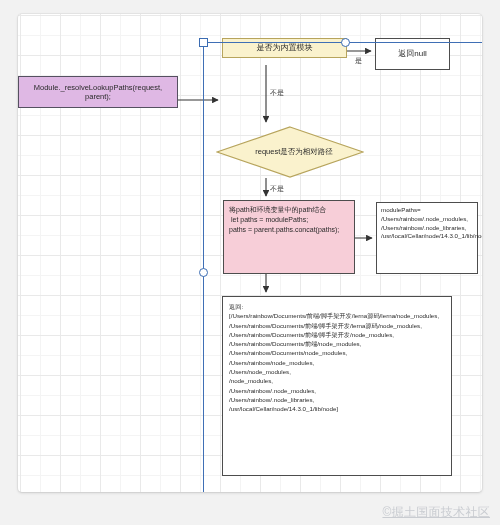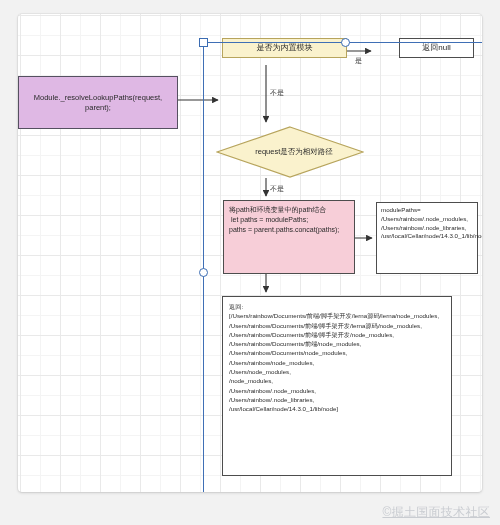--- a/index.html
+++ b/index.html
@@ -39,44 +39,43 @@
     justify-content: center;
     text-align: center;
     color: #2a2a2a;
     line-height: 1.25;
     white-space: pre-wrap;
   }
 
   
   #node-entry {
     left: 0px; top: 62px;
-    width: 160px; height: 53px;
+    width: 160px; height: 32px;
     background: #dfb8e4;
     border: 1.6px solid #555060;
     font-size: 7.5px;
     padding: 2px 6px;
   }
 
   
   #node-builtin {
     left: 204px; top: 24px;
     width: 125px; height: 20px;
     background: #faf2cd;
     border: 1.3px solid #b7a45c;
     font-size: 8px;
   }
 
   
   #node-returnnull {
     left: 357px; top: 24px;
-    width: 75px; height: 20px;
+    width: 75px; height: 32px;
     background: #ffffff;
     border: 1.3px solid #4d4d4d;
     font-size: 8px;
-    margin-left: 24px;
   }
   #diamond-wrap {
     position: absolute;
     left: 198px; top: 112px;
     width: 148px; height: 52px;
   }
   #diamond-wrap svg { position: absolute; left: 0; top: 0; }
   #diamond-label {
     position: absolute;
     left: 4px; top: 0; width: 148px; height: 52px;

